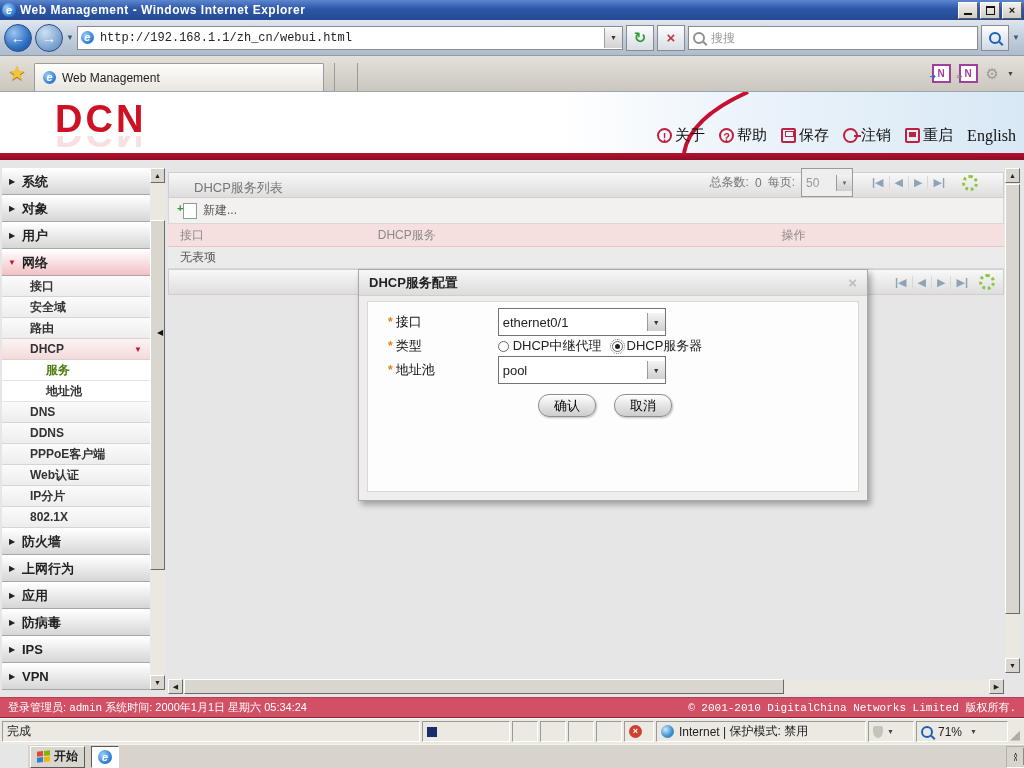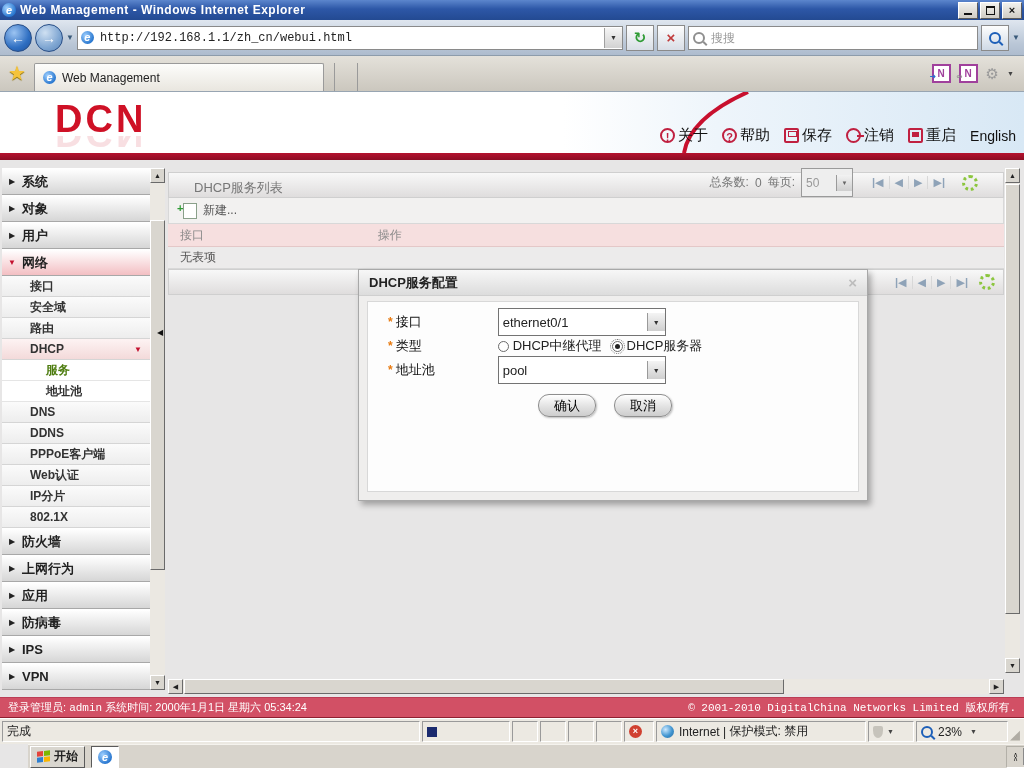--- a/index.html
+++ b/index.html
@@ -75,21 +75,21 @@
   .hlinks{position:absolute;right:8px;top:34px;display:flex;align-items:center;gap:14px;font-size:15px;color:#111;}
   .hlink{display:flex;align-items:center;gap:3px;cursor:pointer;}
   .ric{width:15px;height:15px;border:2px solid #c02040;border-radius:50%;color:#c02040;
     font-size:11px;font-weight:bold;line-height:15px;text-align:center;box-sizing:border-box;flex:0 0 auto;}
   .ric.disk{border-radius:2px;position:relative;}
   .ric.disk::after{content:'';position:absolute;left:2px;top:1px;width:7px;height:4px;border:1px solid #c02040;}
   .ric.key{position:relative;border-radius:50%;}
   .ric.key::after{content:'';position:absolute;left:9px;top:5px;width:7px;height:2px;background:#c02040;}
   .ric.monitor{border-radius:2px;position:relative;}
   .ric.monitor::after{content:'';position:absolute;left:2px;top:2px;right:2px;bottom:4px;background:#c02040;}
-  .eng{font-family:Liberation Sans, sans-serif;font-size:14px;align-items:center;}
+  .eng{font-family:Liberation Serif, serif;font-size:16px;align-items:center;}
   .red-divider{position:absolute;left:0;top:153px;width:1024px;height:7px;
     background:linear-gradient(#b5122f,#8c0d24);}
   
   .pagebody{position:absolute;left:0;top:160px;width:1024px;height:537px;background:#e7e6e6;}
   
   .sidebar{position:absolute;left:2px;top:8px;width:148px;}
   .nav1{height:25px;border-bottom:1px solid #a8a8a8;border-top:1px solid #fff;
     background:linear-gradient(#ffffff,#d6d6d6);display:flex;align-items:center;
     font-size:13px;font-weight:bold;cursor:pointer;}
   .nav1 .arr{width:20px;text-align:center;font-size:8px;color:#222;}
@@ -406,20 +406,21 @@
           </span>
           <span class="refresh-ring"></span>
         </span>
       </div>
       <div class="toolbar">
         <span class="newdoc"></span>
         <span>新建...</span>
       </div>
       <div class="thead">
         <span>接口</span>
+        <span>DHCP服务</span>
         <span>操作</span>
       </div>
       <div class="emptyrow">
         <span>无表项</span>
       </div>
       <div class="bottom-pager">
         <span style="display:flex;align-items:center;">
           <span class="pgbtn first">|◀</span>
           <span class="pgbtn">◀</span>
           <span class="pgbtn">▶</span>
@@ -514,21 +515,21 @@
       <span>Internet</span>&nbsp;
       <span>|</span>&nbsp;
       <span>保护模式: 禁用</span>
     </span>
     <span class="pane" style="width:46px;">
       <span class="shield"></span>
       <span class="dd-small">▼</span>
     </span>
     <span class="pane" style="width:92px;">
       <span class="mag blue" style="margin-right:5px;"></span>
-      <span>23%</span>
+      <span>71%</span>
       <span class="dd-small" style="margin-left:8px;">▼</span>
     </span>
     <span class="grip">◢</span>
   </div>
 
   <div class="taskbar">
     <span class="startbtn">
       <span class="winflag">
         <i style="background:#e4443c"></i>
           <i style="background:#7db700"></i>

